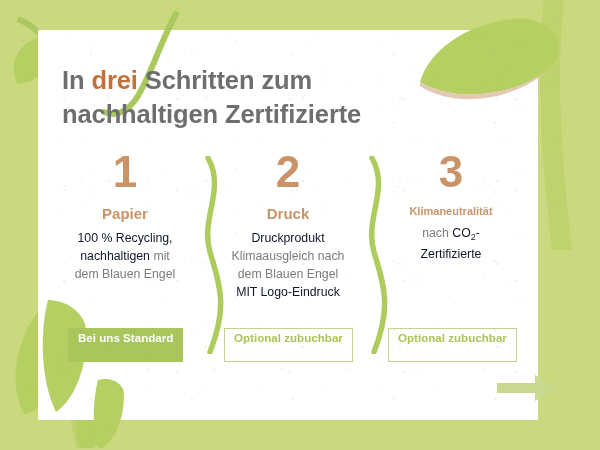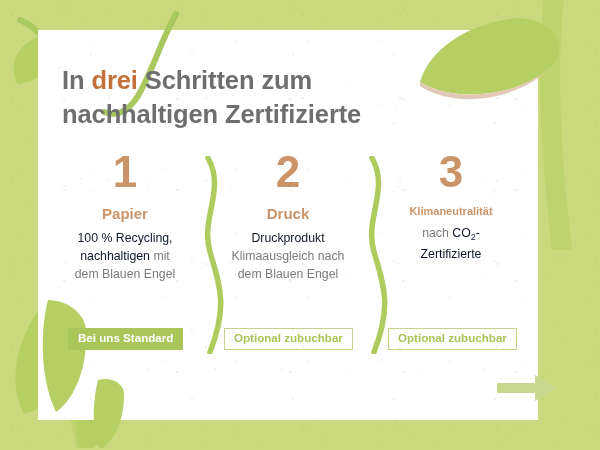--- a/index.html
+++ b/index.html
@@ -122,21 +122,21 @@
   }
   .body b { font-weight: normal; color: #0f172a; }
   .body sub { font-size: 9px; }
 
   .badge {
     position: absolute;
     top: 178px;
     font-size: 11.6px;
     font-weight: bold;
     white-space: nowrap;
-    padding: 3px 9px 4px 9px;
+    padding: 3px 9px 16px 9px;
     line-height: 1.1;
   }
   .badge-filled {
     left: 30px;
     background: #a8c65a;
     color: #ffffff;
     border: 1px solid #a8c65a;
   }
   .badge-outline {
     background: transparent;
@@ -208,20 +208,21 @@
       </div>
     </div>
 
     <div class="col col-2">
       <div class="num">2</div>
       <div class="sub">Druck</div>
       <div class="body">
         <b>Druckprodukt</b><br>
         <span>Klimaausgleich nach</span><br>
         <span>dem Blauen Engel</span><br>
+        <b>MIT Logo-Eindruck</b>
       </div>
     </div>
 
     <div class="col col-3">
       <div class="num">3</div>
       <div class="sub">Klimaneutralität</div>
       <div class="body">
         <span>nach </span><b>CO</b><b><sub>2</sub></b><b>-</b><br>
         <b>Zertifizierte</b>
       </div>

